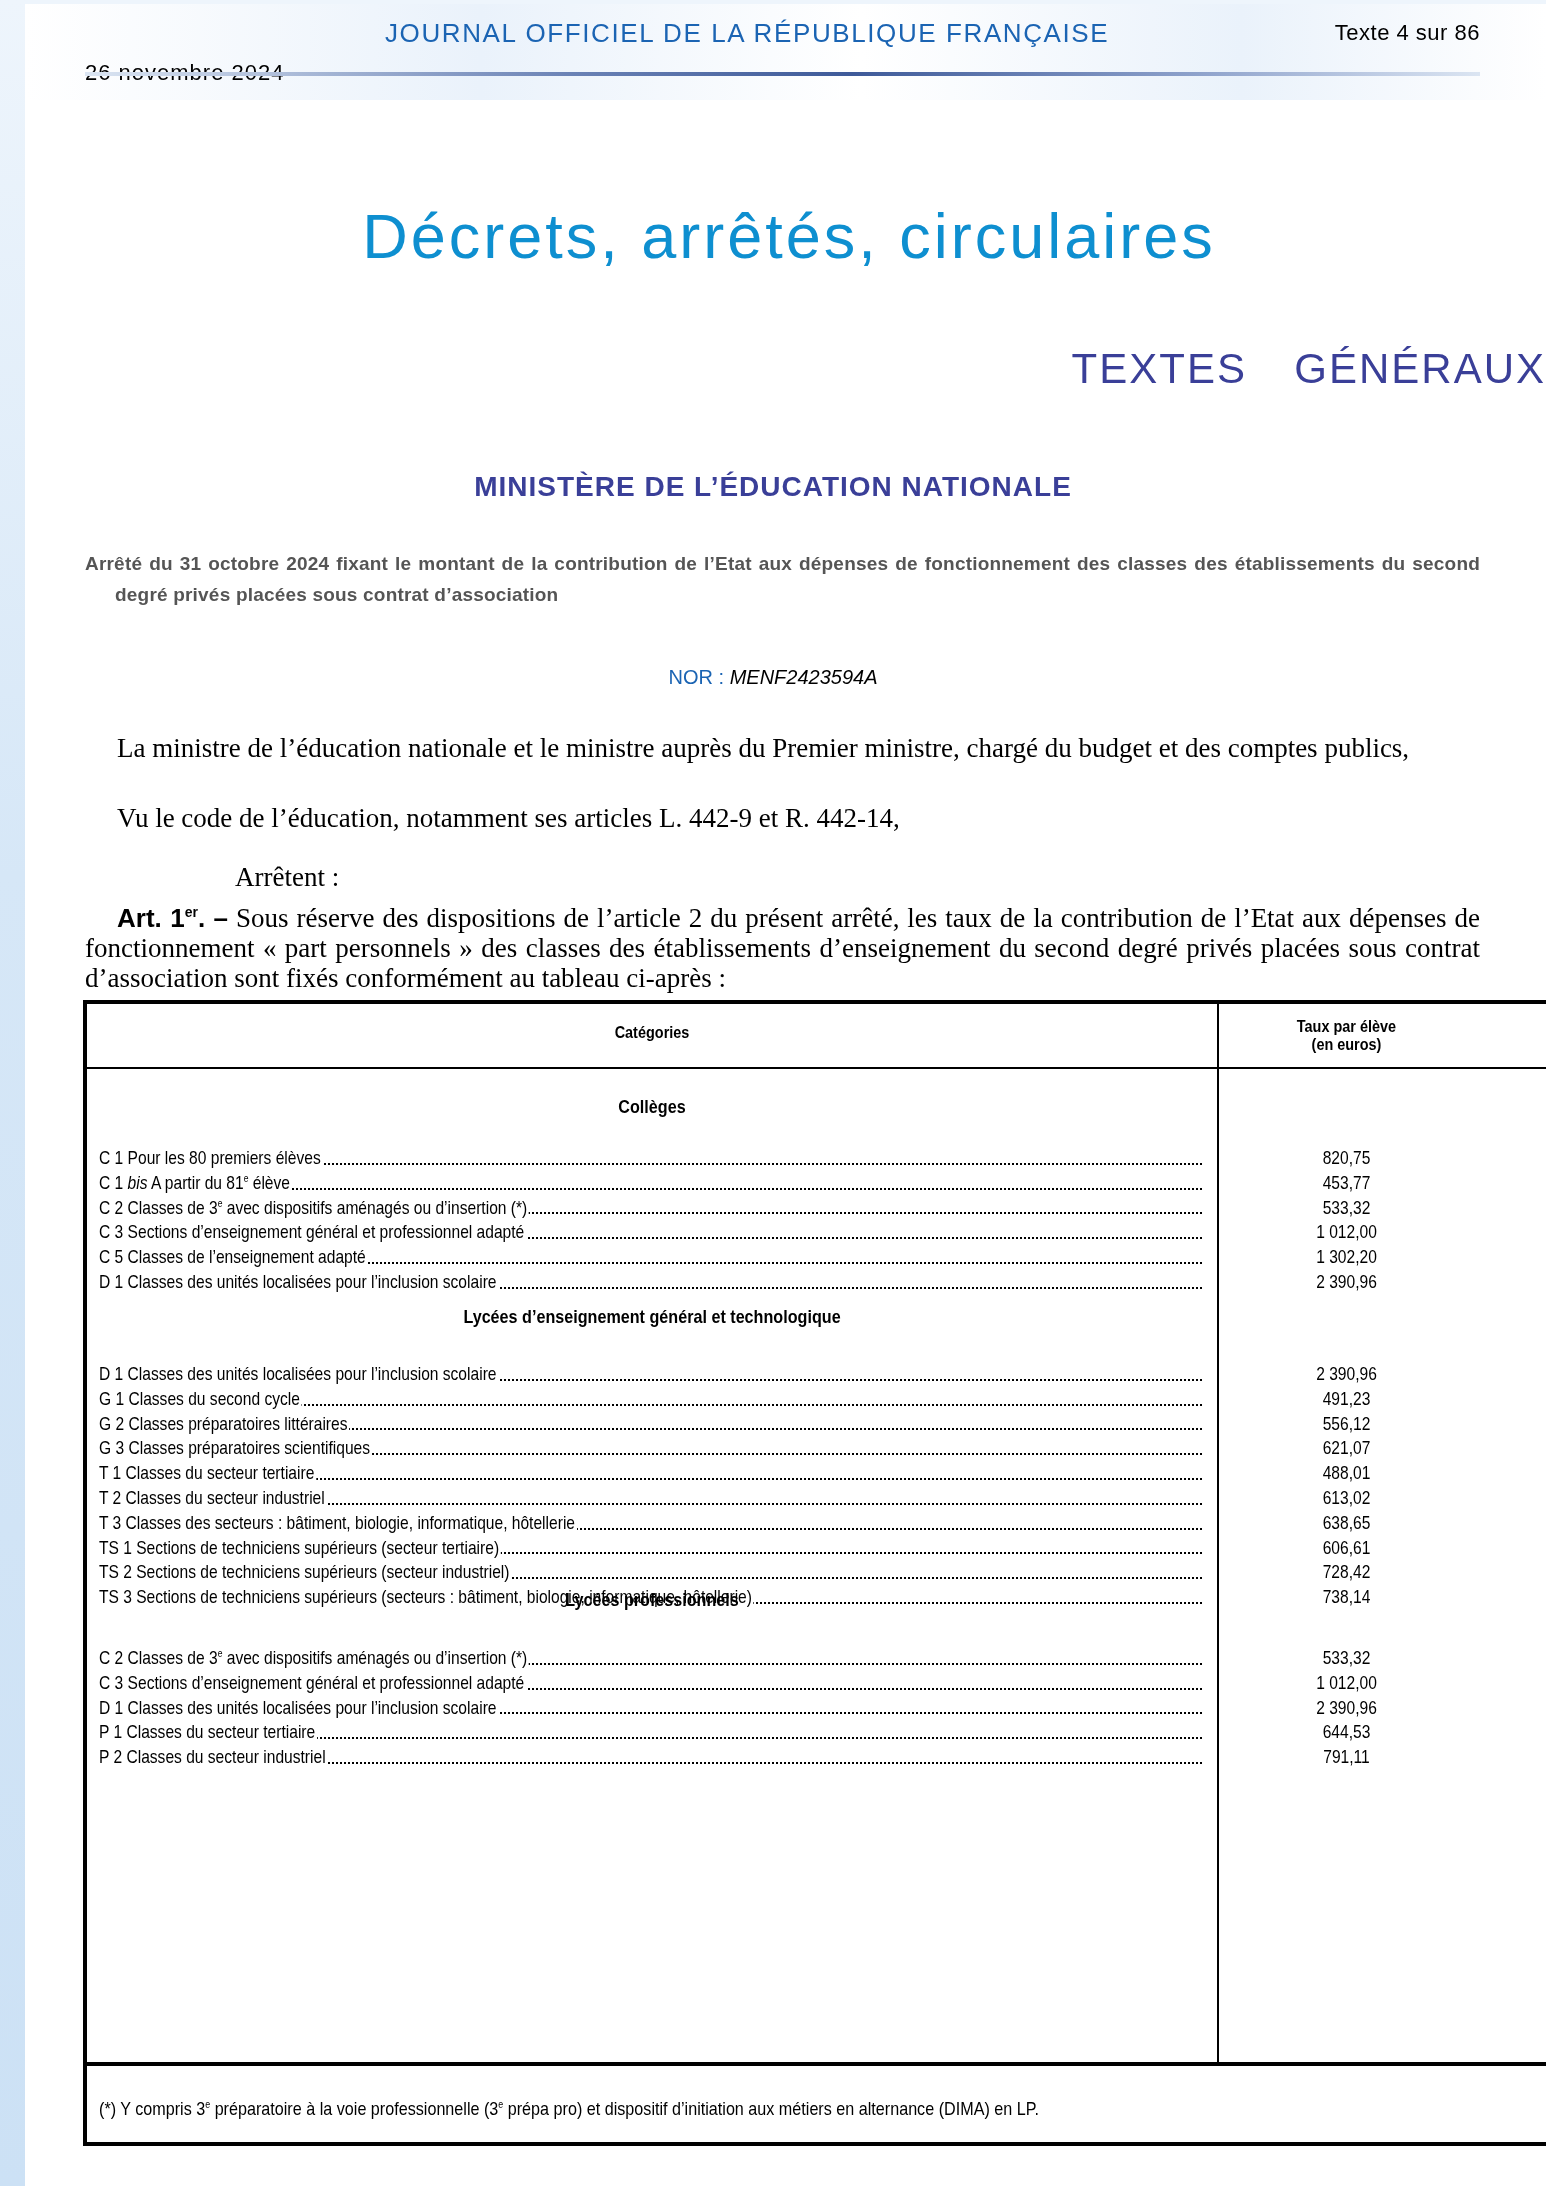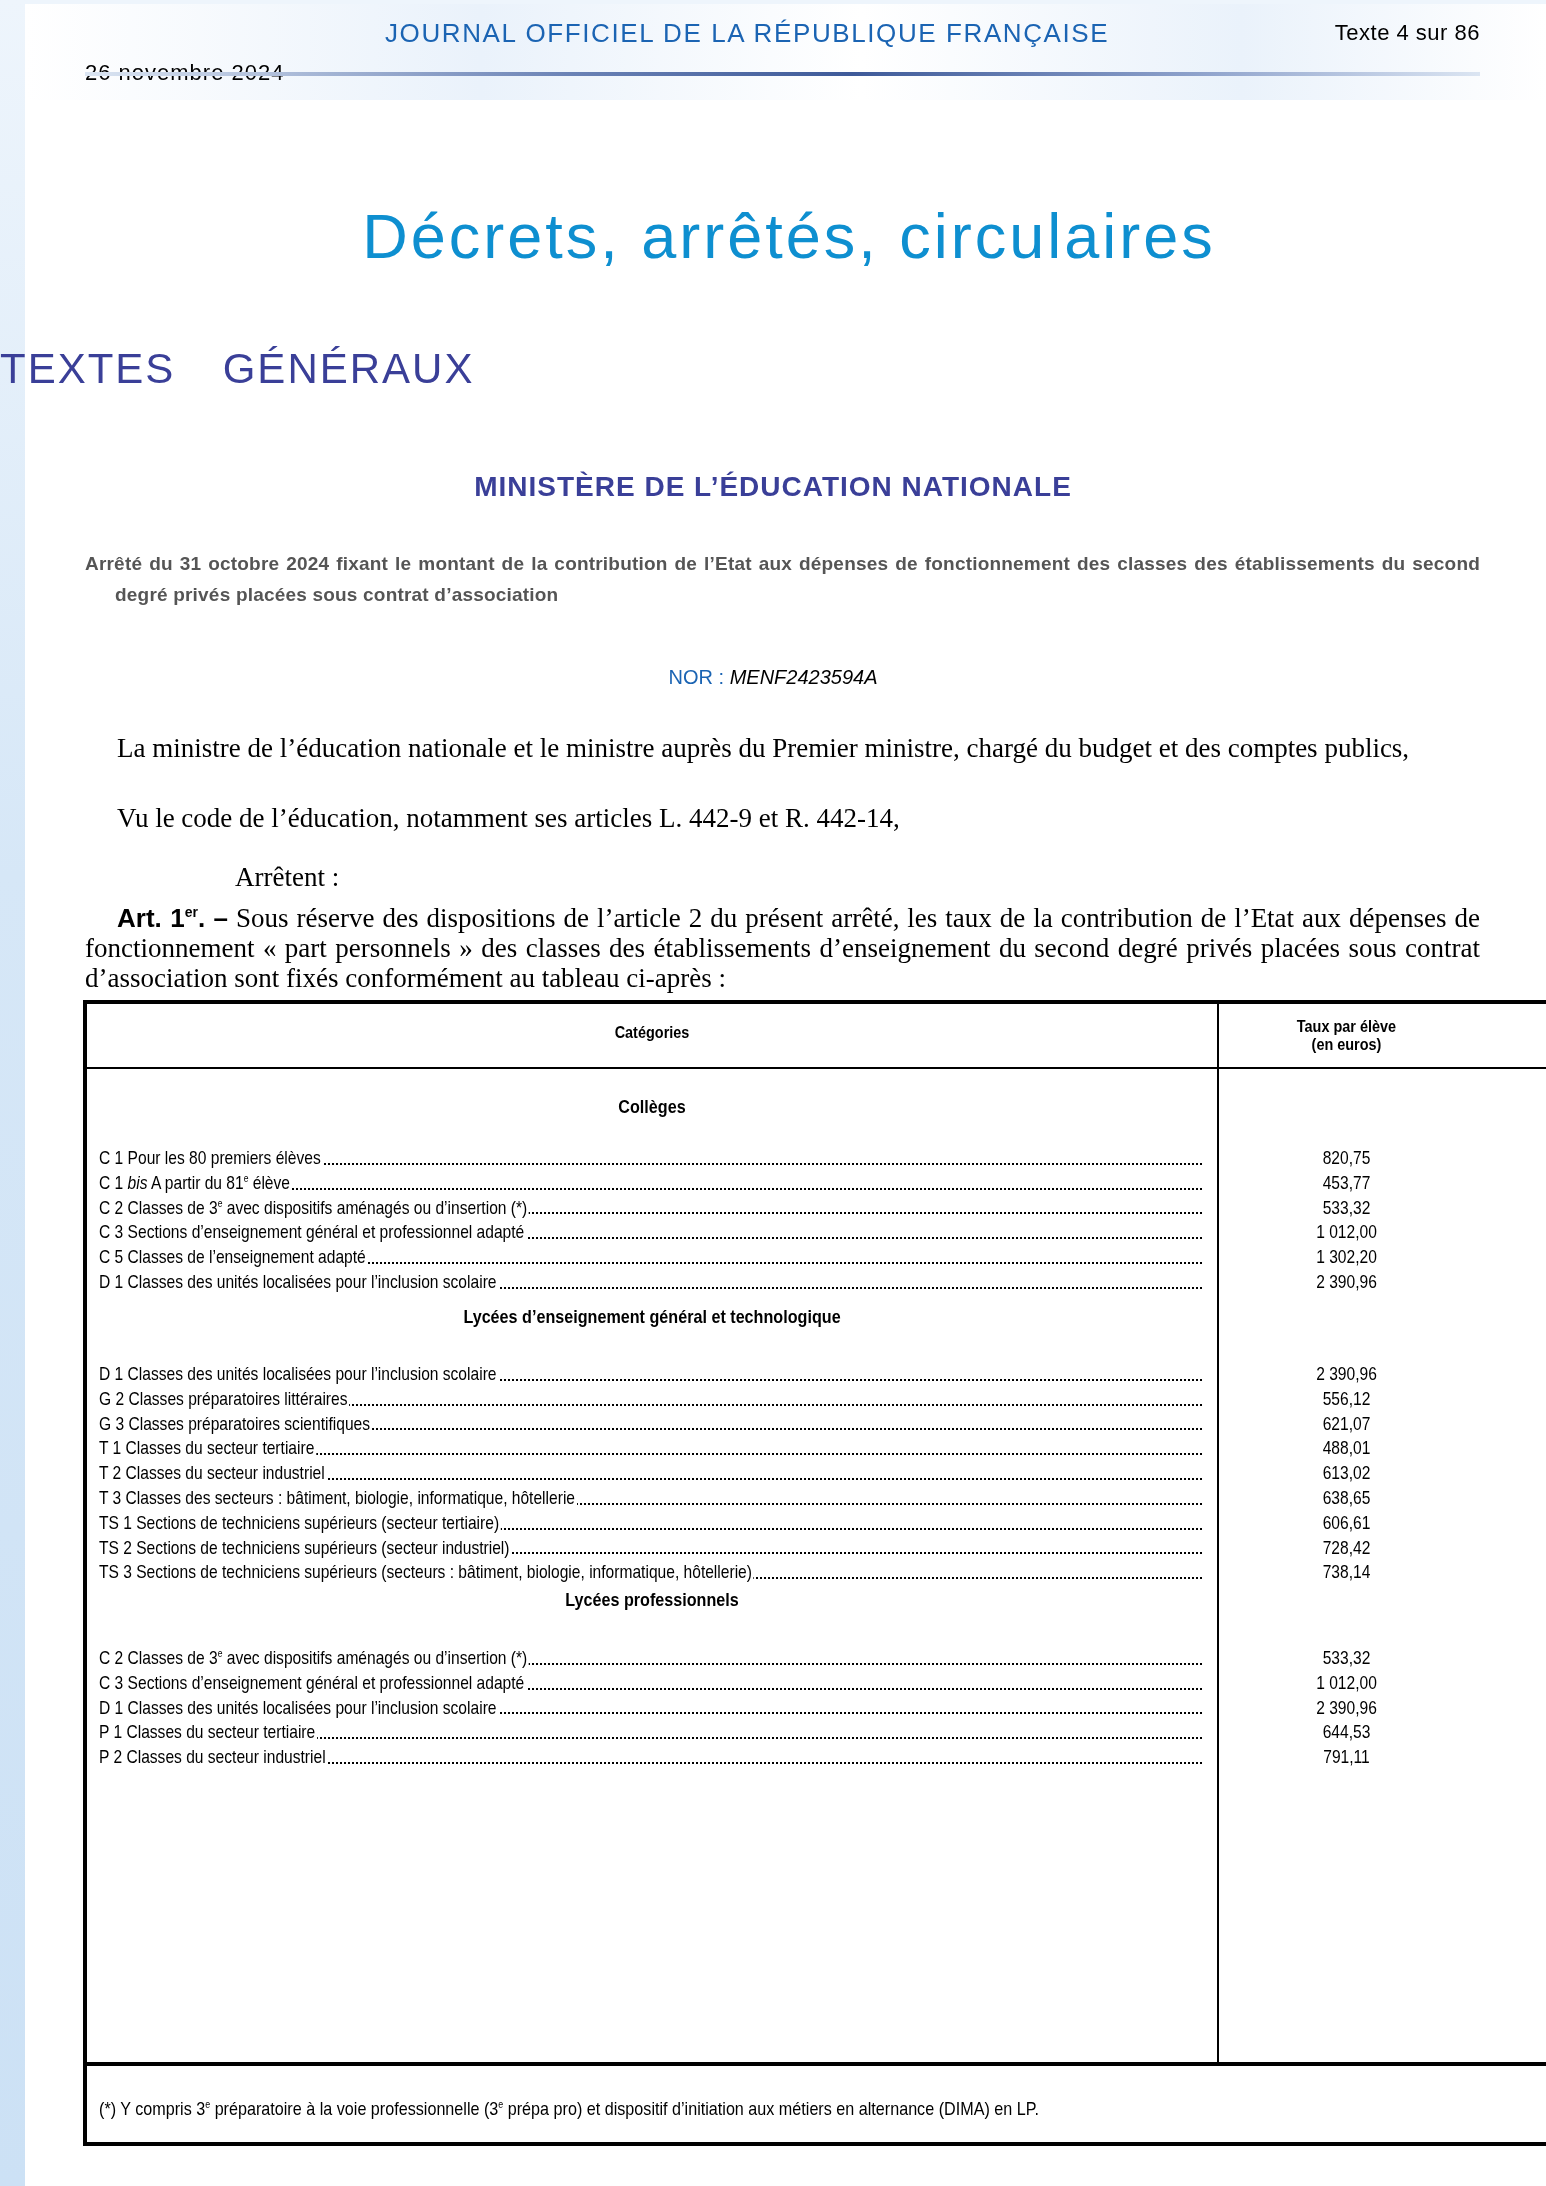--- a/index.html
+++ b/index.html
@@ -38,21 +38,21 @@
   .header-rule {
     position: absolute; left: 85px; top: 72px; width: 1395px; height: 4px;
     background: linear-gradient(to right, #dbe5f2 0%, #6a82b5 35%, #3e5a99 55%, #8fa3cc 80%, #dbe5f2 100%);
   }
   .big-title {
     position: absolute; left: 16px; width: 1546px; top: 200px; text-align: center;
     font-family: "Liberation Sans", sans-serif; font-size: 63px; color: #0e8fd0;
     letter-spacing: 3px;
   }
   .section-title {
-    position: absolute; left: 0; width: 1546px; top: 345px; text-align: left;
+    position: absolute; left: 0; width: 1546px; top: 345px; text-align: right;
     font-family: "Liberation Sans", sans-serif; font-size: 42px; color: #3a3f98;
     letter-spacing: 2px; word-spacing: 10px;
   }
   .ministry {
     position: absolute; left: 0; width: 1546px; top: 471px; text-align: center;
     font-family: "Liberation Sans", sans-serif; font-size: 28px; font-weight: bold; color: #3a3f98;
     letter-spacing: 1px;
   }
   .decree-title {
     position: absolute; left: 85px; top: 548px; width: 1395px;
@@ -219,20 +219,27 @@
         <div class="row">
           <div class="label-wrap">
             <div class="dots"></div>
             <span class="label"><span class="label-bg">D 1 Classes des unités localisées pour l’inclusion scolaire</span></span>
           </div>
           <span class="value">2 390,96</span>
         </div>
         <div class="row">
           <div class="label-wrap">
             <div class="dots"></div>
+            <span class="label"><span class="label-bg">G 1 Classes du second cycle</span></span>
+          </div>
+          <span class="value">491,23</span>
+        </div>
+        <div class="row">
+          <div class="label-wrap">
+            <div class="dots"></div>
             <span class="label"><span class="label-bg">G 2 Classes préparatoires littéraires</span></span>
           </div>
           <span class="value">556,12</span>
         </div>
         <div class="row">
           <div class="label-wrap">
             <div class="dots"></div>
             <span class="label"><span class="label-bg">G 3 Classes préparatoires scientifiques</span></span>
           </div>
           <span class="value">621,07</span>

